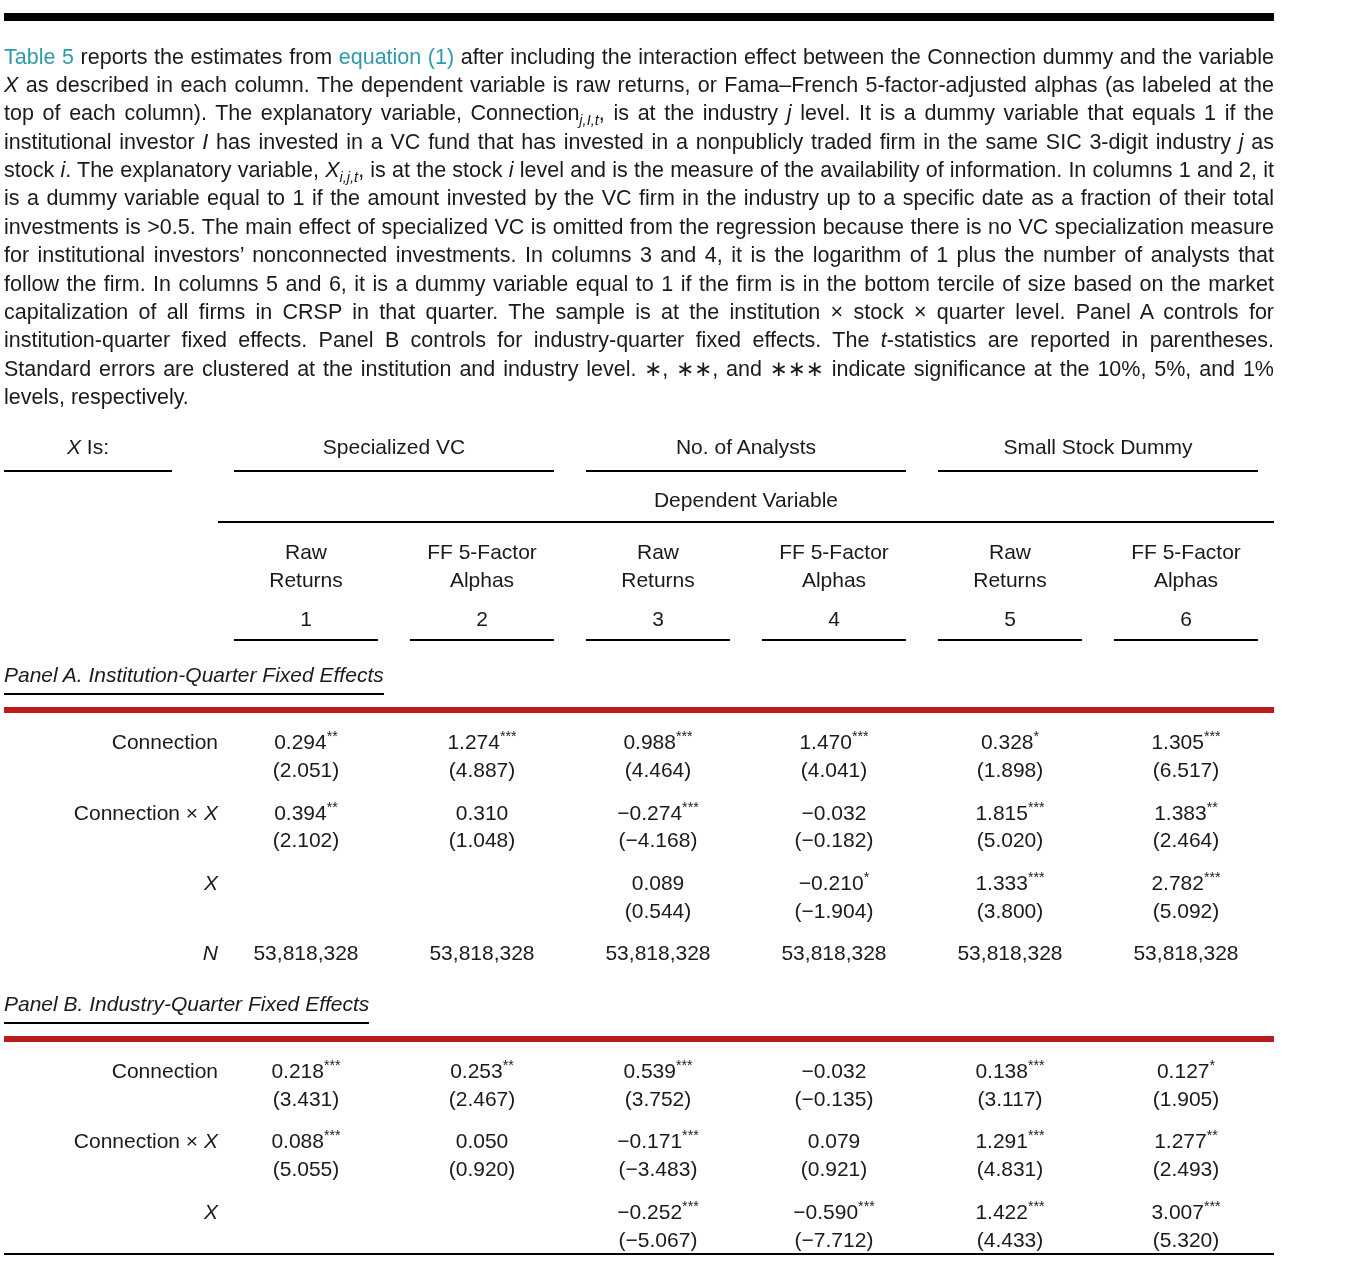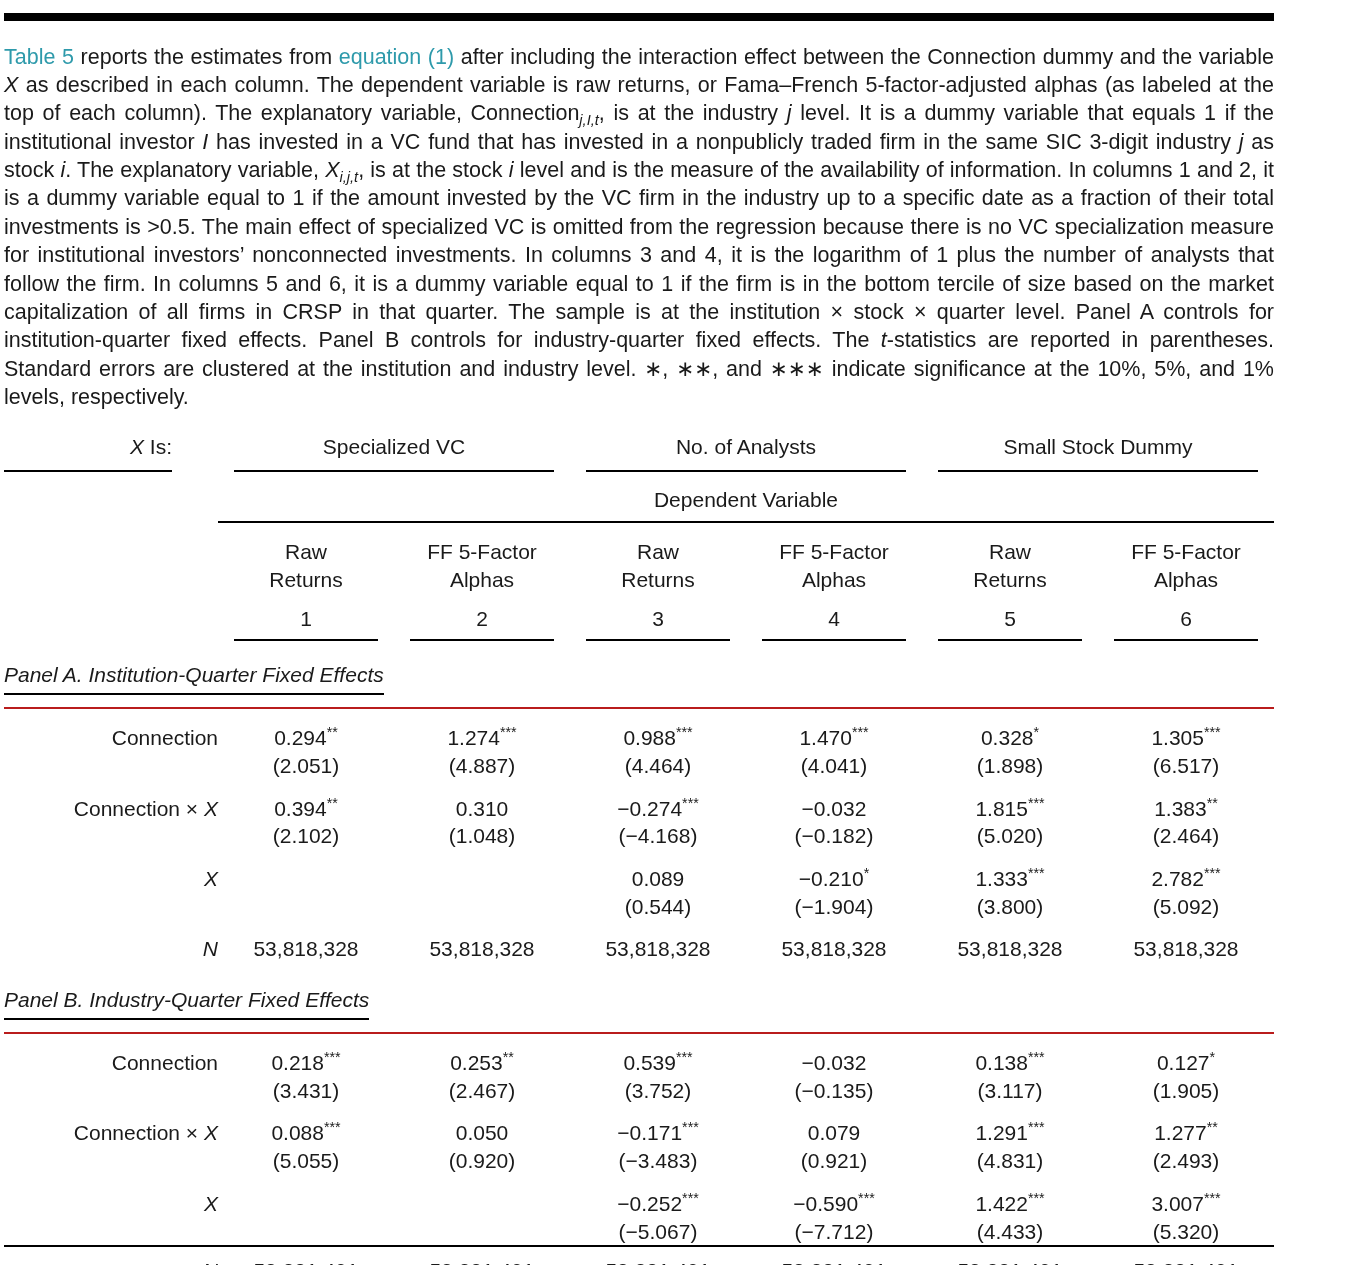--- a/index.html
+++ b/index.html
@@ -37,31 +37,31 @@
     font-size: 21px;
     line-height: 1.32;
     vertical-align: bottom;
   }
   thead th { text-align: center; }
 
   .xis-rule {
     border-bottom: 2px solid #000;
     padding-bottom: 9px;
     margin-right: 46px;
-    text-align: right;
+    text-align: center;
   }
   .grp { border-bottom: 2px solid #000; padding-bottom: 9px; margin: 0 16px; }
   .dep-wrap { border-bottom: 2px solid #000; padding-bottom: 8px; }
   tr.dep-row th { padding-top: 14px; }
   tr.colhead-row th { padding-top: 15px; }
   tr.num-row th { padding-top: 11px; }
   .num { border-bottom: 2px solid #000; padding-bottom: 7px; margin: 0 16px; }
 
   td.panel-cell {
-    border-bottom: 2px solid #b91c1c;
+    border-bottom: 6px solid #b91c1c;
     padding: 20px 0 12px;
     text-align: left;
   }
   .panel-title {
     font-style: italic;
     border-bottom: 2px solid #000;
     padding-bottom: 4px;
     display: inline-block;
   }
 

